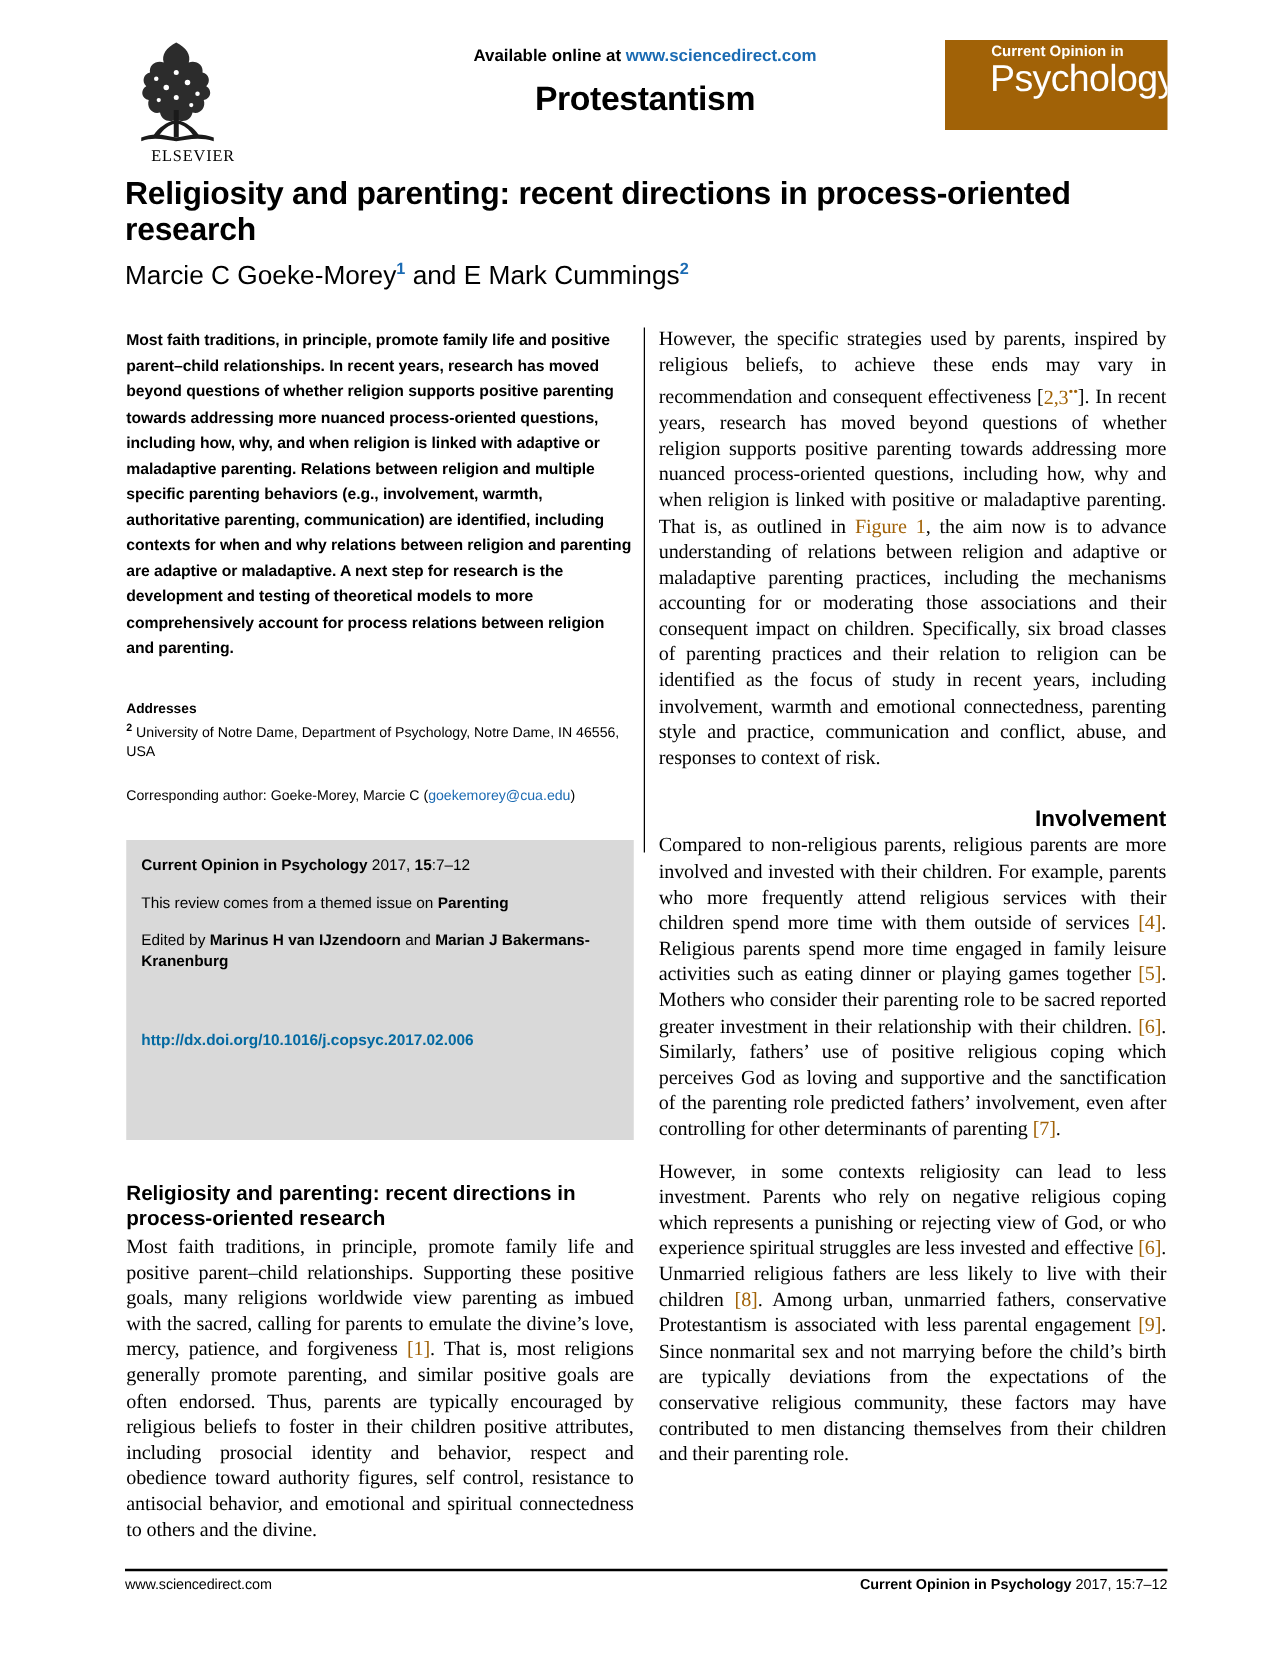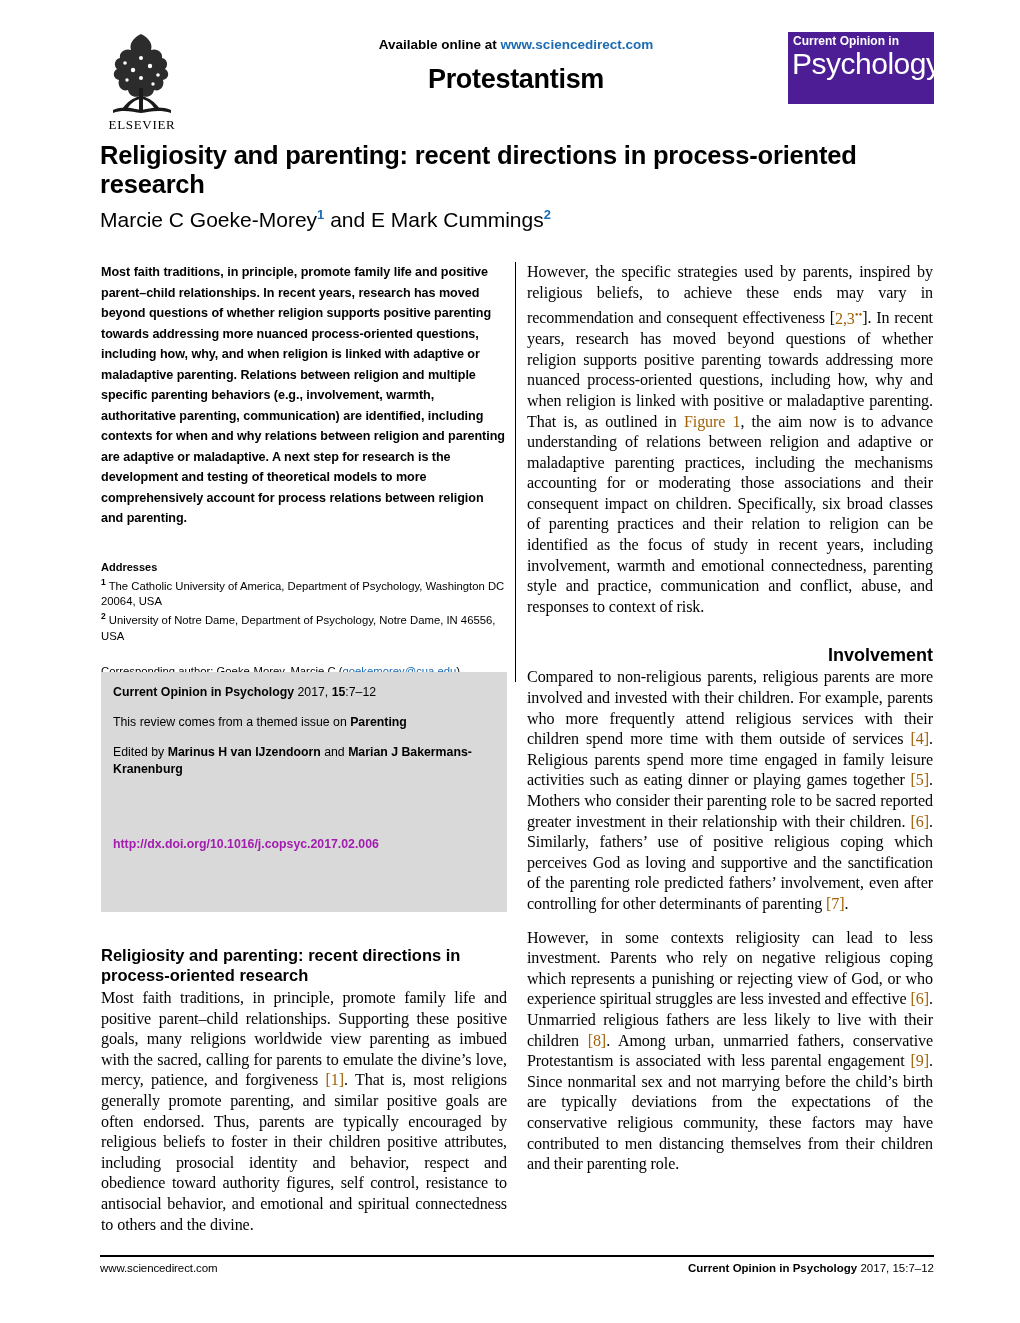--- a/index.html
+++ b/index.html
@@ -25,21 +25,21 @@
   
   .masthead {
     position: absolute;
     left: 96px; top: 22px;
     width: 838px; height: 112px;
   }
   .elsevier-logo {
     position: absolute;
     left: 0; top: 8px;
     width: 92px; height: 112px;
-    text-align: center;
+    text-align: right;
   }
   .tree-svg { display:block; margin: 0 auto; }
   .elsevier-word {
     font-family: "Liberation Serif", serif;
     font-size: 13px;
     letter-spacing: 0.7px;
     color: #000;
     margin-top: 1px;
   }
   .avail-line {
@@ -62,23 +62,24 @@
     font-family: "Liberation Sans", sans-serif;
     font-size: 27px;
     font-weight: bold;
     letter-spacing: -0.3px;
     color: #000;
   }
   .journal-badge {
     position: absolute;
     right: 0; top: 10px;
     width: 146px; height: 72px;
-    background: #4c1d95;
+    background: #a16207;
     color: #ffffff;
     overflow: hidden;
+    padding-left: 32px;
   }
   .journal-badge .coi {
     font-family: "Liberation Sans", sans-serif;
     font-size: 12px;
     font-weight: bold;
     margin: 3px 0 0 5px;
     line-height: 13px;
   }
   .journal-badge .psy {
     font-family: "Liberation Sans", sans-serif;
@@ -171,23 +172,23 @@
     background: #d9d9d9;
     box-sizing: border-box;
     padding: 12px 12px 10px 12px;
     font-family: "Liberation Sans", sans-serif;
     font-size: 12.3px;
     line-height: 17px;
   }
   .infobox p { margin: 0 0 13px 0; }
   .infobox .b { font-weight: bold; }
   .infobox .doi {
-    color: #a21caf;
-    font-weight: bold;
-    margin-top: 58px;
+    color: #0369a1;
+    font-weight: bold;
+    margin-top: 46px;
     margin-bottom: 10px;
   }
 
   
   .section-title-big {
     font-family: "Liberation Sans", sans-serif;
     font-size: 16.5px;
     font-weight: bold;
     line-height: 20px;
     margin: 0 0 3px 0;
@@ -287,23 +288,20 @@
     </div>
   </div>
 
   <div class="col-divider"></div>
 
   <div class="col-left">
     <p class="abstract">Most faith traditions, in principle, promote family life and positive parent–child relationships. In recent years, research has moved beyond questions of whether religion supports positive parenting towards addressing more nuanced process-oriented questions, including how, why, and when religion is linked with adaptive or maladaptive parenting. Relations between religion and multiple specific parenting behaviors (e.g., involvement, warmth, authoritative parenting, communication) are identified, including contexts for when and why relations between religion and parenting are adaptive or maladaptive. A next step for research is the development and testing of theoretical models to more comprehensively account for process relations between religion and parenting.</p>
 
     <div class="addresses-head">Addresses</div>
     <div class="addresses-body">
-      <sup>1</sup><span> The Catholic University of America, Department of Psychology, Washington DC 20064, USA</span>
-    </div>
-    <div class="addresses-body">
       <sup>2</sup><span> University of Notre Dame, Department of Psychology, Notre Dame, IN 46556, USA</span>
     </div>
 
     <div class="corresponding">
       <span>Corresponding author: Goeke-Morey, Marcie C (</span><span class="link">goekemorey@cua.edu</span><span>)</span>
     </div>
   </div>
 
   <div class="infobox">
     <p>

